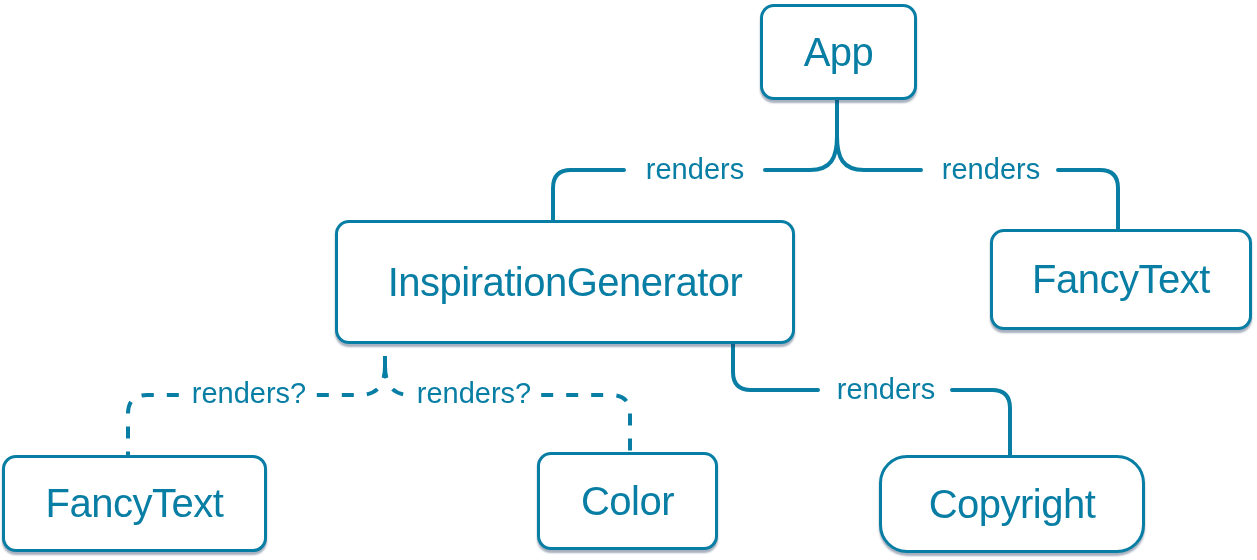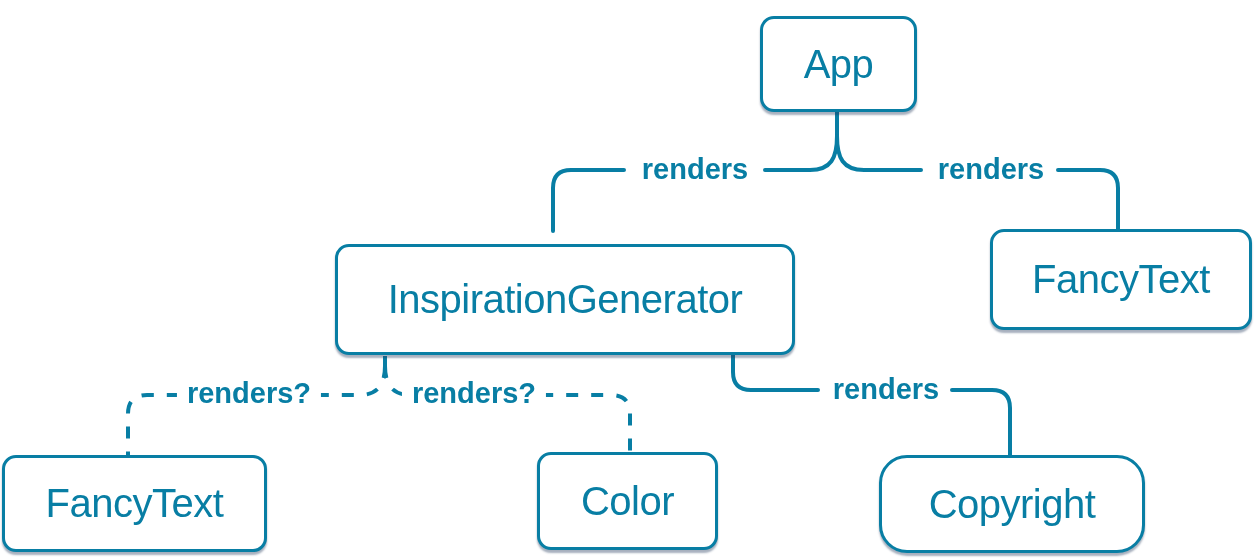--- a/index.html
+++ b/index.html
@@ -24,35 +24,35 @@
     border-radius:14px;
     box-shadow:0 3px 2px rgba(35,57,93,0.40);
     display:flex;
     align-items:center;
     justify-content:center;
     color:#087ea4;
     font-size:40px;
     letter-spacing:-0.5px;
     white-space:nowrap;
   }
-  #node-app          { left:760px; top:4px;   width:157px; height:96px;margin-top:12px; }
-  #node-inspiration  { left:335px; top:244px; width:460px; height:111px; }
+  #node-app          { left:760px; top:4px;   width:157px; height:96px; }
+  #node-inspiration  { left:335px; top:220px; width:460px; height:124px; }
   #node-fancy-top    { left:990px; top:229px; width:262px; height:101px; }
   #node-fancy-bottom { left:2px;   top:455px; width:265px; height:97px; }
   #node-color        { left:537px; top:452px; width:181px; height:98px; }
   #node-copyright    { left:879px; top:455px; width:266px; height:98px;border-radius:28px; }
 
   .edge-label{
     position:absolute;
     transform:translate(-50%,-50%);
     background:#ffffff;
     padding:2px 10px;
     color:#087ea4;
     font-size:29px;
-    font-weight:bold;
+    font-weight:normal;
     white-space:nowrap;
     line-height:1.1;
   }
   #label-renders-left      { left:695px; top:170px; }
   #label-renders-right     { left:991px; top:170px; }
   #label-renders-fancy     { left:249px; top:394px; }
   #label-renders-color     { left:474px; top:394px; }
   #label-renders-copyright { left:886px; top:390px; }
 </style>
 </head>

